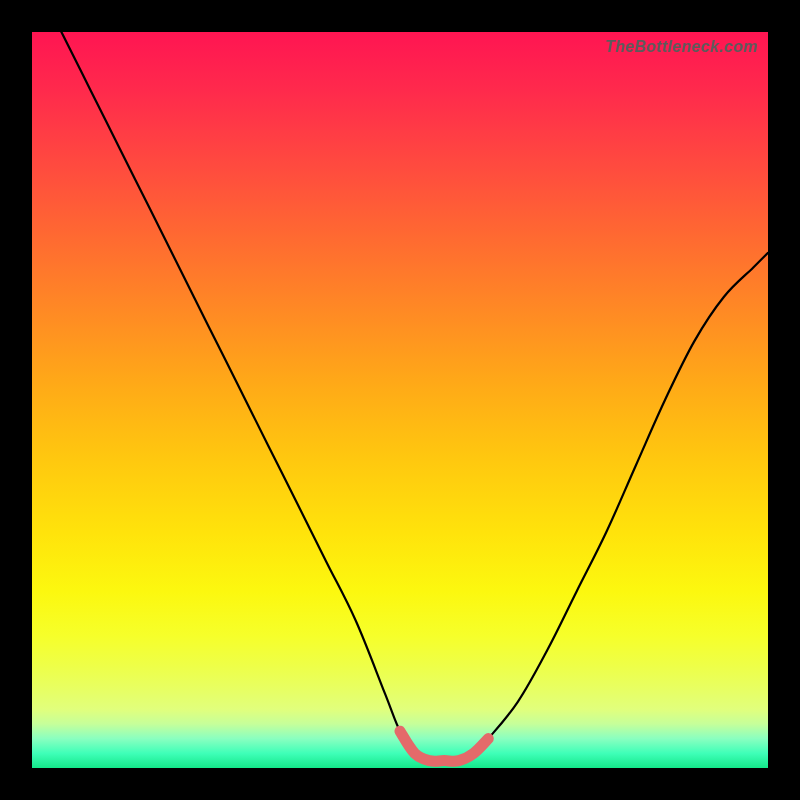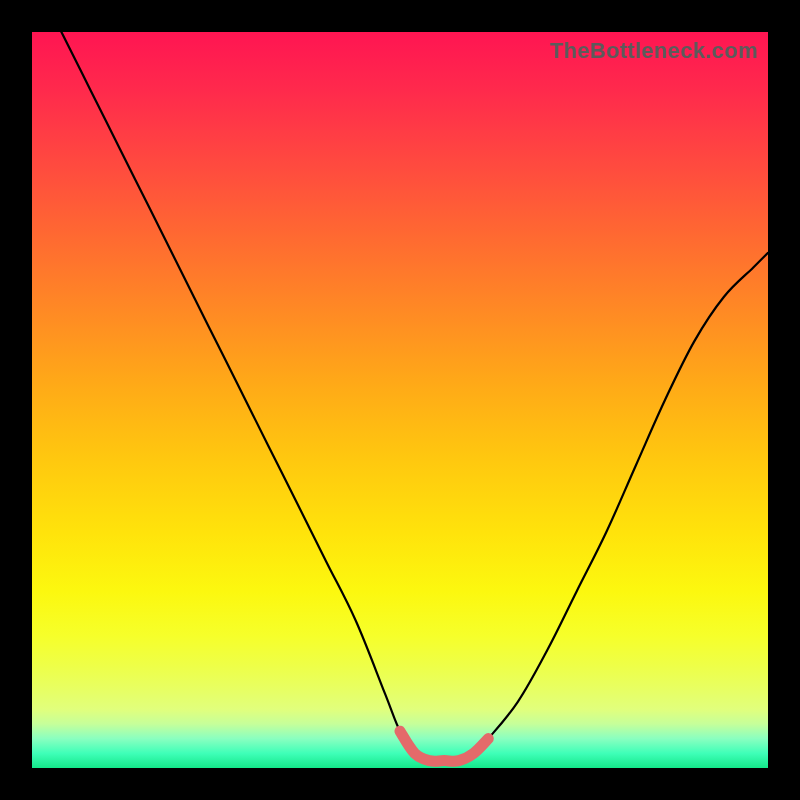--- a/index.html
+++ b/index.html
@@ -41,24 +41,25 @@
       #8affc0 96%,
       #3fffb8 98%,
       #14e88a 100%
     );
   }
   .watermark {
     position: absolute;
     top: 6px;
     right: 10px;
     color: #5b5b5b;
-    font-size: 22px;
+    font-size: 16px;
     font-weight: 600;
     letter-spacing: 0.3px;
     user-select: none;
+    font-style: italic;
   }
   svg.curves {
     position: absolute;
     left: 0;
     top: 0;
     width: 736px;
     height: 736px;
     overflow: visible;
   }
   .curve-main {

